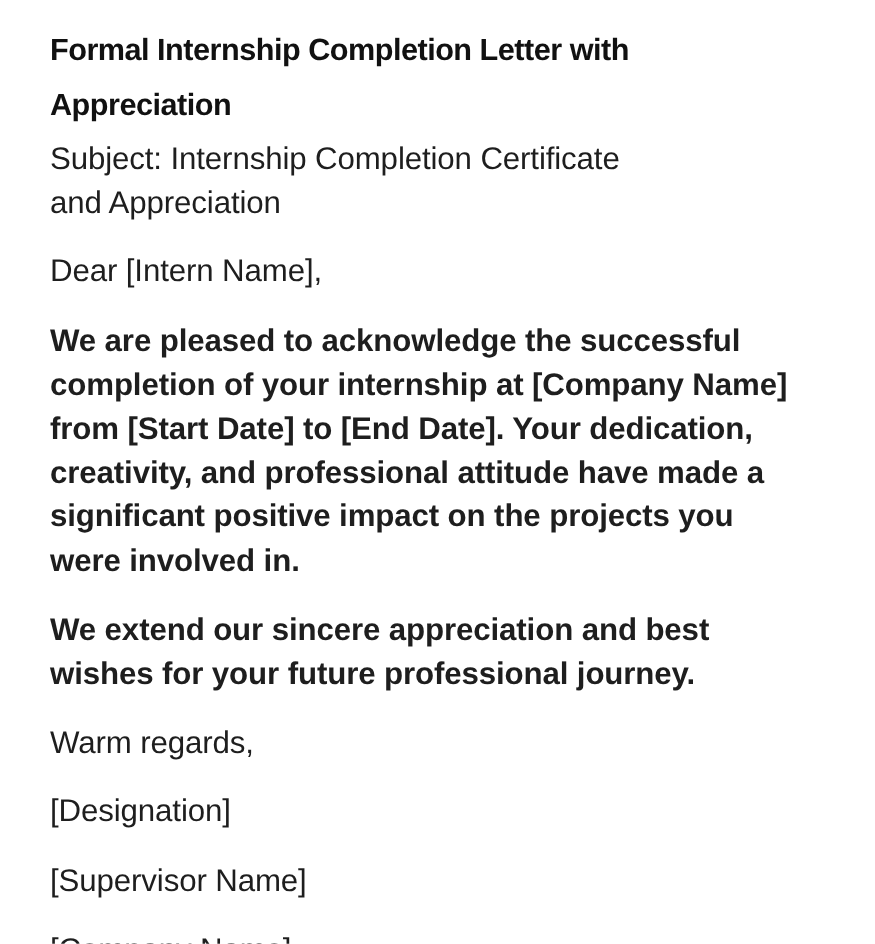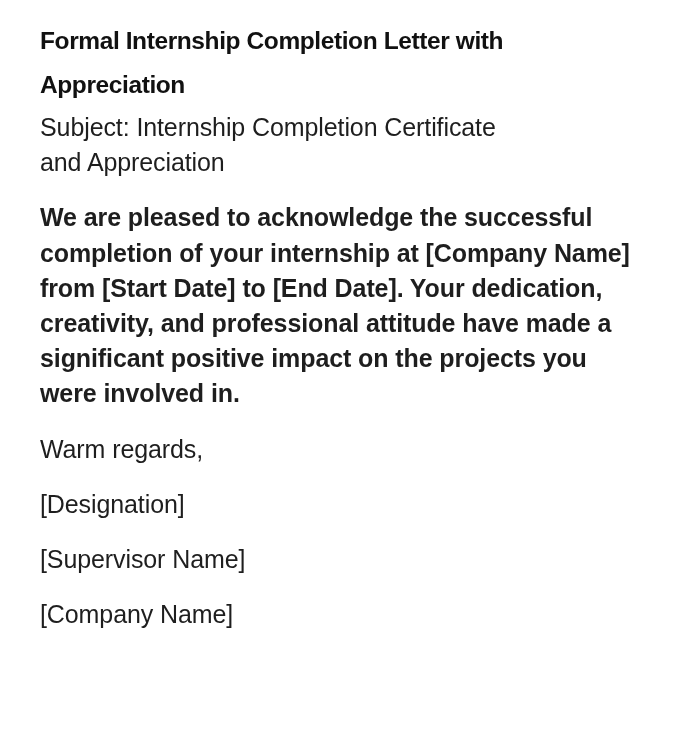--- a/index.html
+++ b/index.html
@@ -41,18 +41,20 @@
       font-weight: bold;
     }
     .subject { margin-bottom: 20px; }
   </style>
 </head>
 <body>
 
 <div class="page">
   <h1 class="title">Formal Internship Completion Letter with Appreciation</h1>
   <p class="para subject">Subject: Internship Completion Certificate and Appreciation</p>
+  <p class="para">Dear [Intern Name],</p>
   <p class="para wrap">We are pleased to acknowledge the successful completion of your internship at [Company Name] from [Start Date] to [End Date]. Your dedication, creativity, and professional attitude have made a significant positive impact on the projects you were involved in.</p>
+  <p class="para wrap">We extend our sincere appreciation and best wishes for your future professional journey.</p>
   <p class="para">Warm regards,</p>
   <p class="para">[Designation]</p>
   <p class="para">[Supervisor Name]</p>
   <p class="para">[Company Name]</p>
 </div>
 
 </body></html>

